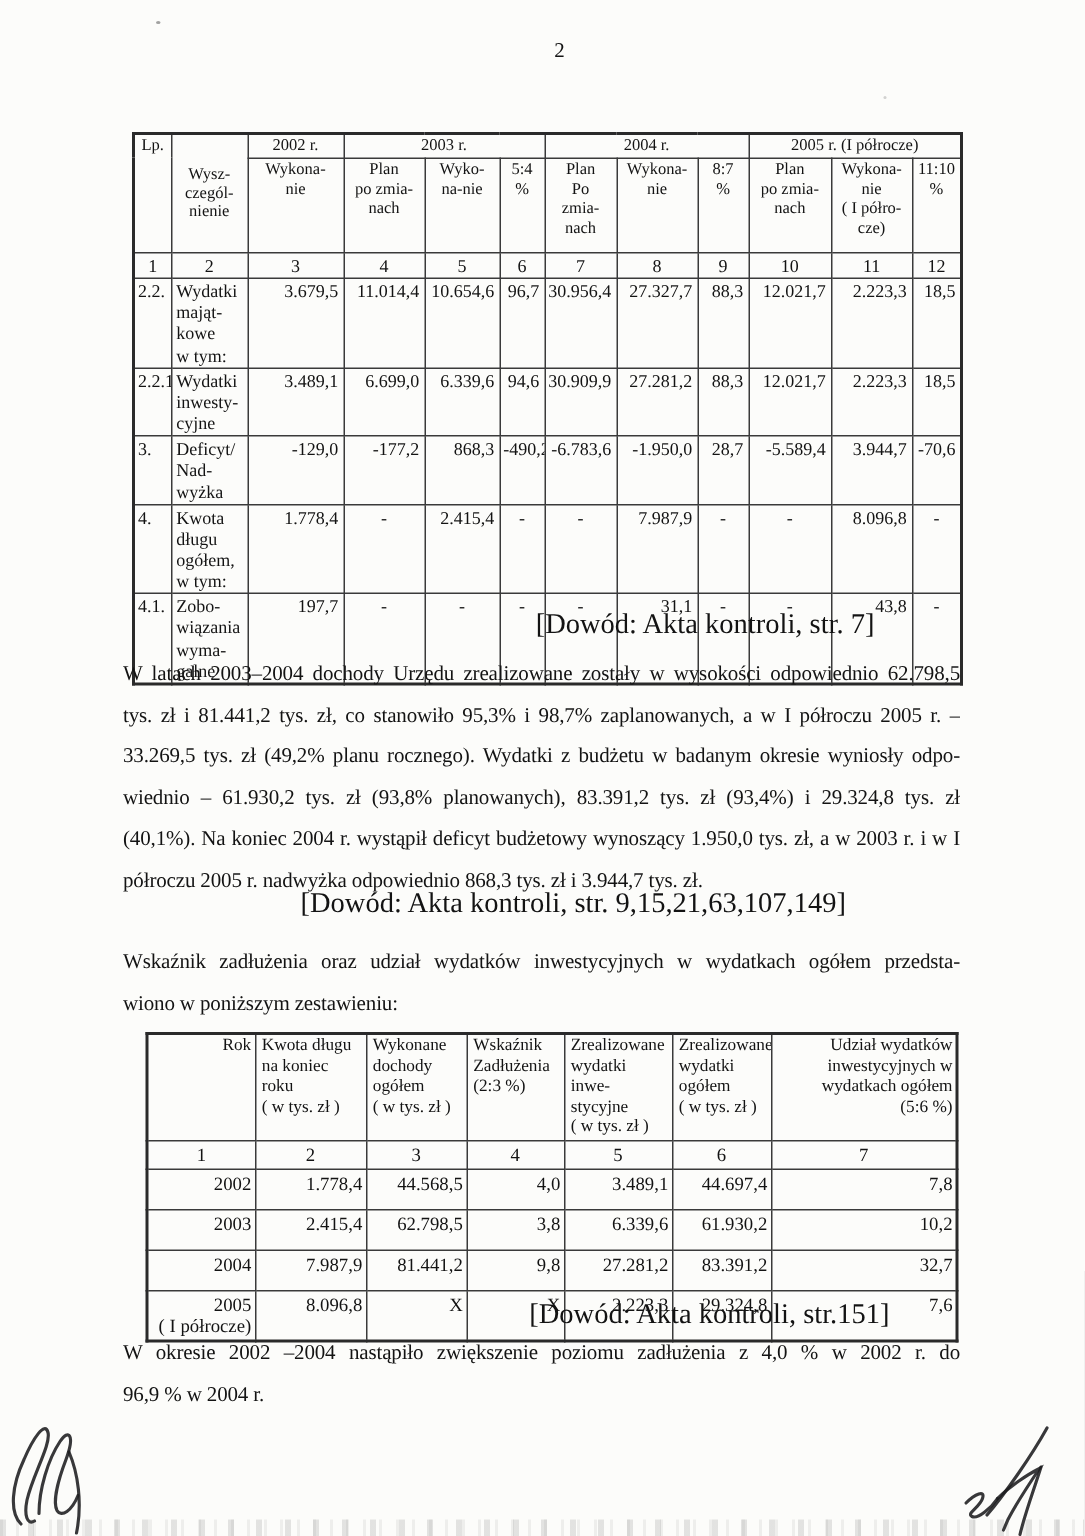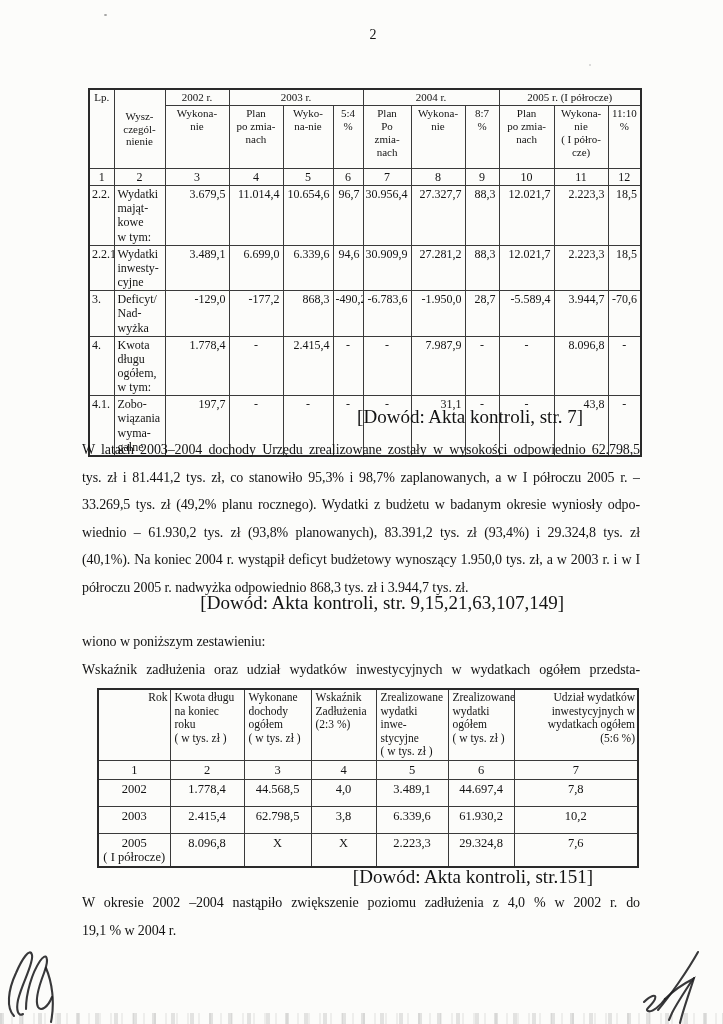--- a/index.html
+++ b/index.html
@@ -30,21 +30,21 @@
   .t1 th.wysz{vertical-align:middle;margin-top:36px;}
   .t1 tr.r0{height:51px;} .t1 tr.r1{height:38px;} .t1 tr.r2{height:42px;}
   .t1 tr.r3{height:49px;} .t1 tr.r4{height:50px;}
 
   .t2 th{font-size:11.5px;text-align:right;}
   .t2 th.l{text-align:left;padding-left:4px;}
   .t2 tr.h{height:52px;}
   .t2 tr.n{height:17px;}
   .t2 tr.n td{text-align:center;}
   .t2 tr.d{height:27px;} .t2 tr.d2{height:29px;}
-  .t2 td{text-align:center;padding-top:2px;}
+  .t2 td{text-align:right;padding-top:2px;}
 
   
   .caption{position:absolute;left:82px;width:558px;text-align:right;font-size:19px;line-height:20px;}
   .cap1{top:407px;padding-right:57px;width:501px;}
   .cap2{top:593px;padding-right:76px;width:482px;}
   .cap3{top:867px;padding-right:47px;width:511px;}
 
   
   .jpar{position:absolute;left:82px;width:558px;font-size:14px;letter-spacing:-0.1px;}
   .jline{text-align:justify;height:27.5px;line-height:27.5px;overflow:hidden;}
@@ -237,22 +237,22 @@
     <div class="jline">tys. zł i 81.441,2 tys. zł, co stanowiło 95,3% i 98,7% zaplanowanych, a w I półroczu 2005 r. –</div>
     <div class="jline">33.269,5 tys. zł (49,2% planu rocznego). Wydatki z budżetu w badanym okresie wyniosły odpo-</div>
     <div class="jline">wiednio – 61.930,2 tys. zł (93,8% planowanych), 83.391,2 tys. zł (93,4%) i 29.324,8 tys. zł</div>
     <div class="jline">(40,1%). Na koniec 2004 r. wystąpił deficyt budżetowy wynoszący 1.950,0 tys. zł, a w 2003 r. i w I</div>
     <div class="jline last">półroczu 2005 r. nadwyżka odpowiednio 868,3 tys. zł i 3.944,7 tys. zł.</div>
   </div>
 
   <div class="caption cap2">[Dowód: Akta kontroli, str. 9,15,21,63,107,149]</div>
 
   <div class="jpar p2">
+    <div class="jline">Wskaźnik zadłużenia oraz udział wydatków inwestycyjnych w wydatkach ogółem przedsta-</div>
     <div class="jline last">wiono w poniższym zestawieniu:</div>
-    <div class="jline">Wskaźnik zadłużenia oraz udział wydatków inwestycyjnych w wydatkach ogółem przedsta-</div>
   </div>
 
   <table class="t2">
     <colgroup>
       <col style="width:72px">
         <col style="width:74px">
         <col style="width:67px">
         <col style="width:65px">
       <col style="width:72px">
         <col style="width:66px">
@@ -304,38 +304,47 @@
     </tr>
     <tr class="d">
       <td>2003</td>
       <td>2.415,4</td>
       <td>62.798,5</td>
       <td>3,8</td>
       <td>6.339,6</td>
       <td>61.930,2</td>
       <td>10,2</td>
     </tr>
+    <tr class="d">
+      <td>2004</td>
+      <td>7.987,9</td>
+      <td>81.441,2</td>
+      <td>9,8</td>
+      <td>27.281,2</td>
+      <td>83.391,2</td>
+      <td>32,7</td>
+    </tr>
     <tr class="d2">
       <td>2005
 ( I półrocze)</td>
       <td>8.096,8</td>
       <td>X</td>
       <td>X</td>
       <td>2.223,3</td>
       <td>29.324,8</td>
       <td>7,6</td>
     </tr>
   </tbody>
     </table>
 
   <div class="caption cap3">[Dowód: Akta kontroli, str.151]</div>
 
   <div class="jpar p3">
     <div class="jline">W okresie 2002 –2004 nastąpiło zwiększenie poziomu zadłużenia z 4,0 % w 2002 r. do</div>
-    <div class="jline last">19,1 % w 2004 r.</div>
+    <div class="jline last">96,9 % w 2004 r.</div>
   </div>
 
   <svg class="sig" style="left:2px;top:940px;" width="68" height="84" viewBox="0 0 68 84">
     <path d="M12 76 C4 68 6 50 14 33 C20 19 28 7 30 15 C32 23 20 43 16 60 C14 70 16 77 21 74"></path>
     <path d="M24 69 C24 53 30 33 38 21 C44 12 48 17 42 33 C37 46 33 61 36 67 C39 72 46 67 50 57"></path>
     <path d="M44 28 C50 42 53 62 49 82"></path>
   </svg>
   <svg class="sig" style="left:636px;top:948px;" width="74" height="76" viewBox="0 0 74 76">
     <path d="M8 54 C14 48 21 45 19 51 C17 57 8 61 12 63 C16 65 25 57 29 51"></path>
     <path d="M22 62 C34 48 52 22 62 4"></path>

